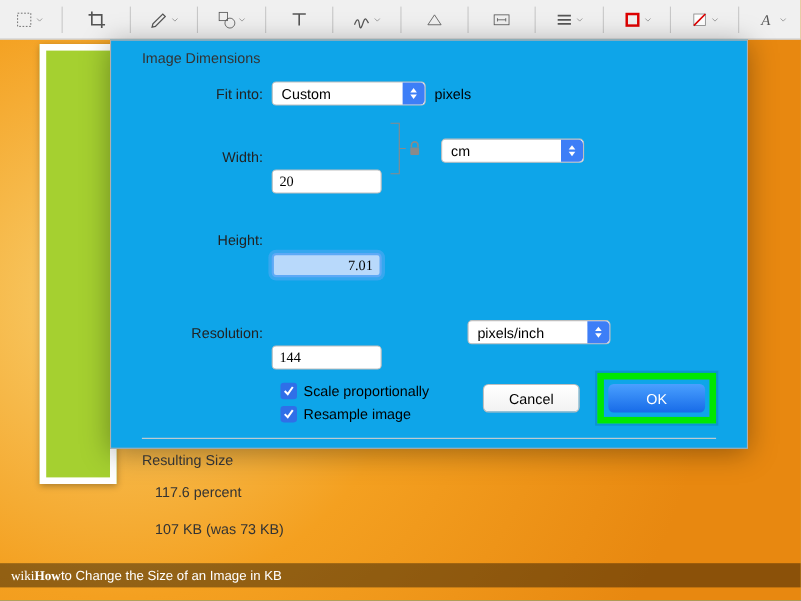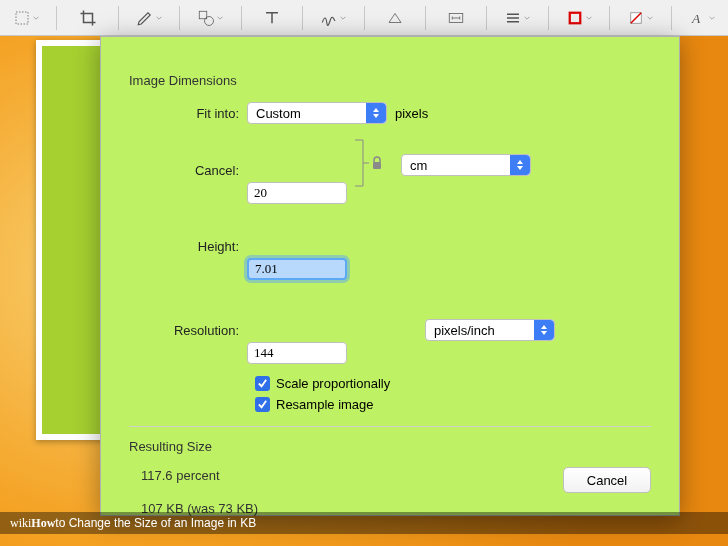--- a/index.html
+++ b/index.html
@@ -24,34 +24,35 @@
 }
 .tool {
   width: 48px; height: 28px; display: flex; align-items: center; justify-content: center;
   cursor: pointer; border-radius: 3px; position: relative;
 }
 .tool svg { width: 18px; height: 18px; }
 .tool .chev { width: 6px; height: 6px; margin-left: 2px; }
 .sep { width: 1px; height: 24px; background: #c8c8c8; margin: 0 2px; }
 
 .dialog {
-  position: absolute; left: 100px; top: 36px; width: 580px; height: 480px;
-  background: #bef264; border: 1px solid #b0b0b0; box-shadow: 0 4px 24px rgba(0,0,0,.35);
-  padding: 36px 28px;
+  position: absolute; left: 100px; top: 36px; width: 580px; height: 372px;
+  background: #0ea5e9; border: 1px solid #b0b0b0; box-shadow: 0 4px 24px rgba(0,0,0,.35);
+  padding: 8px 28px;
 }
 .section-title { color: #333; font-size: 13px; margin-bottom: 14px; }
 .row { display: flex; align-items: center; margin-bottom: 12px; }
 .lbl { width: 118px; text-align: right; padding-right: 8px; color: #222; }
 .input {
   width: 100px; height: 22px; background: #fff; border: 1px solid #bfbfbf;
   border-radius: 4px; padding: 0 6px; font-size: 13px; font-family: Liberation Serif, serif; margin-top: 46px;
 }
 .input.focused {
   border: 2px solid #5da9f6; box-shadow: 0 0 0 3px rgba(93,169,246,.5);
   background: #b8d9fb;
+  text-align: right;
 }
 .select {
   height: 22px; background: #fff; border: 1px solid #bfbfbf; border-radius: 4px;
   display: flex; align-items: center; padding: 0 0 0 8px; position: relative; cursor: pointer;
 }
 .select .cap {
   width: 20px; height: 100%; background: #3d7ef7; border-radius: 0 4px 4px 0;
   margin-left: auto; display: flex; flex-direction: column; align-items: center; justify-content: center;
 }
 .select .cap::before, .select .cap::after {
@@ -212,21 +213,21 @@
     <div class="select" style="width:140px">
       <span>Custom</span>
       <span class="cap"></span>
     </div>
     <span style="margin-left:8px">pixels</span>
   </div>
 
   <div style="display:flex;align-items:flex-start">
     <div>
       <div class="row" style="margin-bottom:8px">
-        <div class="lbl">Cancel:</div>
+        <div class="lbl">Width:</div>
         <input class="input" value="20" style="">
       </div>
       <div class="row">
         <div class="lbl">Height:</div>
         <input class="input focused" value="7.01" style="">
       </div>
     </div>
     <div class="bracket">
       <svg width="16" height="54">
           <path d="M2 4 h8 v46 h-8 M10 27 h6" fill="none" stroke="#8a8a8a"></path>
@@ -269,20 +270,23 @@
   </div>
 
   <div class="divider"></div>
 
   <div class="section-title">Resulting Size</div>
   <div class="result-txt">117.6 percent</div>
   <div class="result-txt">107 KB (was 73 KB)</div>
 
   <div class="btn-row">
     <div class="btn">Cancel</div>
+    <div class="highlight">
+      <div class="btn primary">OK</div>
+    </div>
   </div>
 </div>
 
 <div class="footer">
   <span class="wiki">wiki</span>
     <span class="wiki how">How</span>
     <span> to Change the Size of an Image in KB</span>
 </div>
 
 </body></html>

